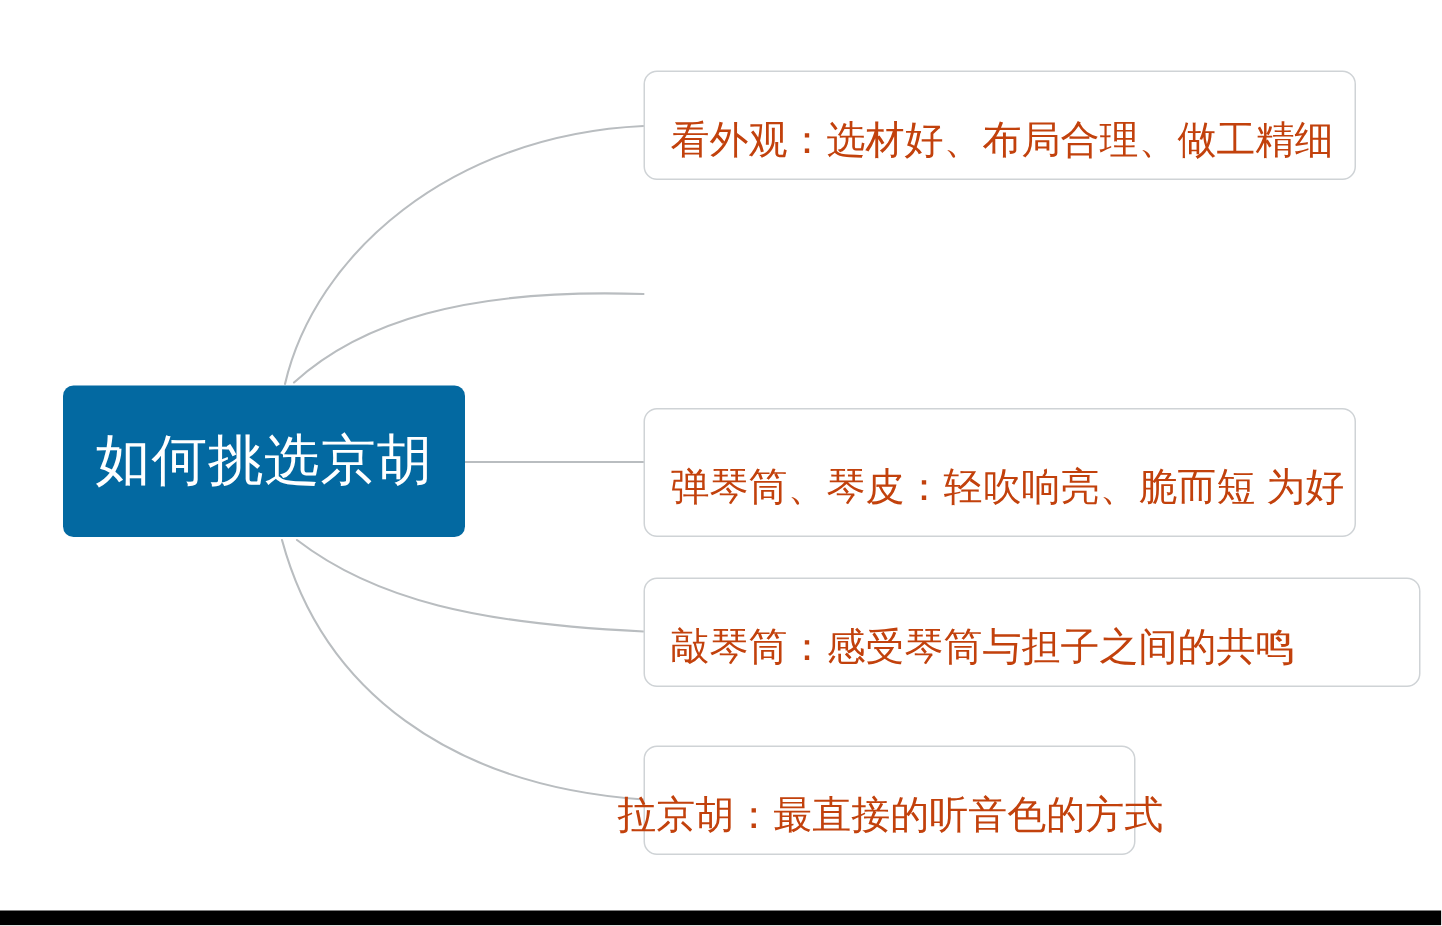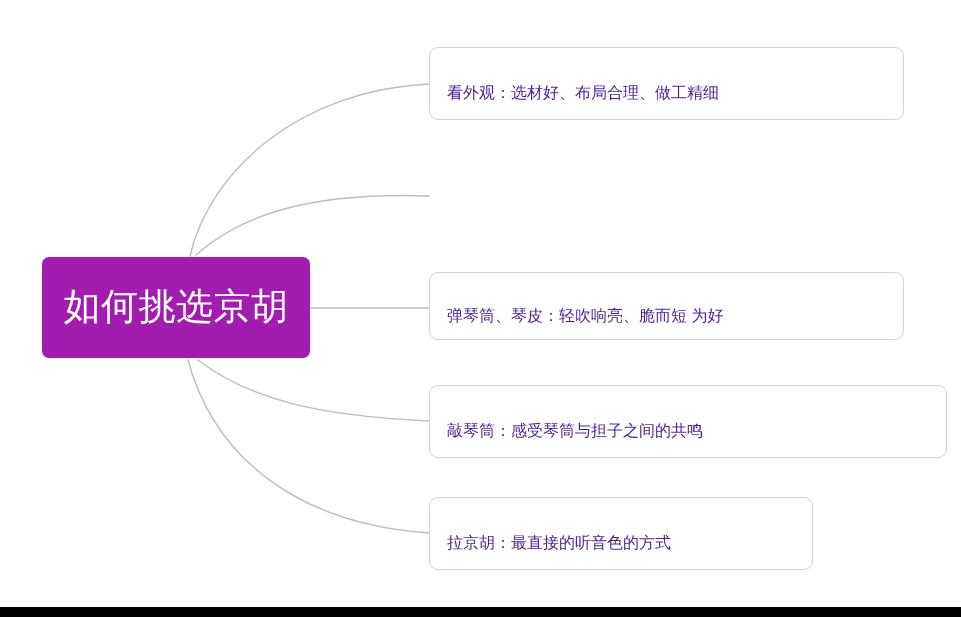--- a/index.html
+++ b/index.html
@@ -50,22 +50,22 @@
     box-sizing: border-box;
     background: #ffffff;
     border: 1px solid #cfd3d6;
     border-radius: 9px;
     display: flex;
     align-items: center;
     padding-left: 17px;
     padding-right: 16px;
   }
   .branch-label {
-    color: #4c1d95;
-    font-size: 16px;
+    color: #c2410c;
+    font-size: 26px;
     line-height: 1.15;
     white-space: nowrap;
     margin-top: 20px;
   }
   .bottom-bar {
     position: absolute;
     left: 0;
     top: 607px;
     width: 961px;
     height: 10px;
@@ -80,36 +80,36 @@
   <svg id="connector-layer" viewBox="0 0 961 617" xmlns="http://www.w3.org/2000/svg">
     <g id="connector-group" fill="none" stroke="#b9bdc0" stroke-width="1.4" stroke-linecap="round">
         <path d="M 190 256 C 210 170, 300 90, 429 84"></path>
         <path d="M 196 255 C 240 215, 310 192, 429 196"></path>
         <path d="M 310 308 L 429 308"></path>
         <path d="M 198 360 C 250 400, 320 416, 429 421"></path>
         <path d="M 188 360 C 215 460, 300 524, 429 533"></path>
       </g>
   </svg>
 
-  <div class="root-node" style="left: 42px; top: 257px; width: 268px; height: 101px; background: #a21caf;">
+  <div class="root-node" style="left: 42px; top: 257px; width: 268px; height: 101px; background: #0369a1;">
     <span class="root-label" style="color: rgb(255, 255, 255);">如何挑选京胡</span>
   </div>
 
   <div class="branch-node" style="left: 429px; top: 47px; width: 475px; height: 73px;">
     <span class="branch-label">看外观：选材好、布局合理、做工精细</span>
   </div>
 
 
-  <div class="branch-node" style="left: 429px; top: 272px; width: 475px; height: 68px;">
+  <div class="branch-node" style="left: 429px; top: 272px; width: 475px; height: 86px;">
     <span class="branch-label">弹琴筒、琴皮：轻吹响亮、脆而短 为好</span>
   </div>
 
   <div class="branch-node" style="left: 429px; top: 385px; width: 518px; height: 73px;">
     <span class="branch-label">敲琴筒：感受琴筒与担子之间的共鸣</span>
   </div>
 
-  <div class="branch-node" style="left: 429px; top: 497px; width: 384px; height: 73px;">
+  <div class="branch-node" style="left: 429px; top: 497px; width: 328px; height: 73px; justify-content: center;">
     <span class="branch-label">拉京胡：最直接的听音色的方式</span>
   </div>
 
   <div class="bottom-bar" style="background: rgb(0, 0, 0); height: 10px; top: 607px;"></div>
 
 </div>
 
 </body></html>

